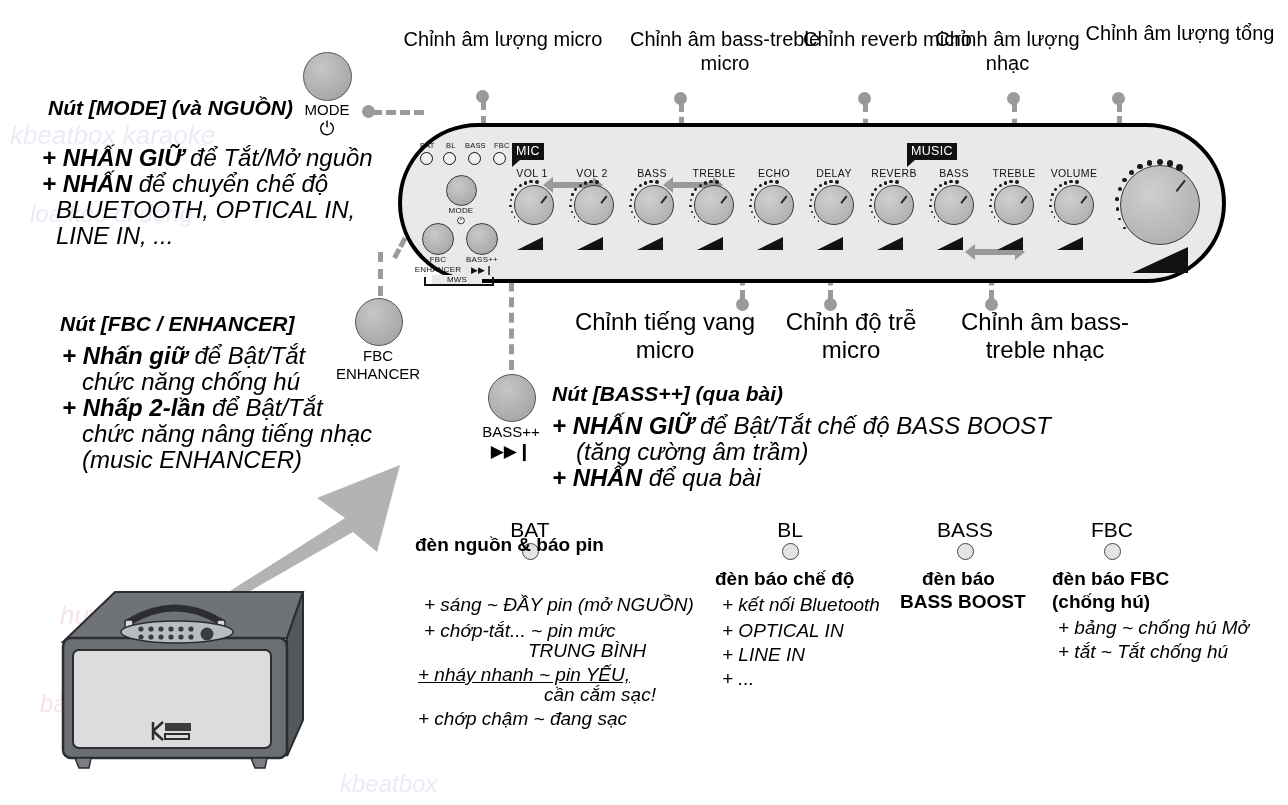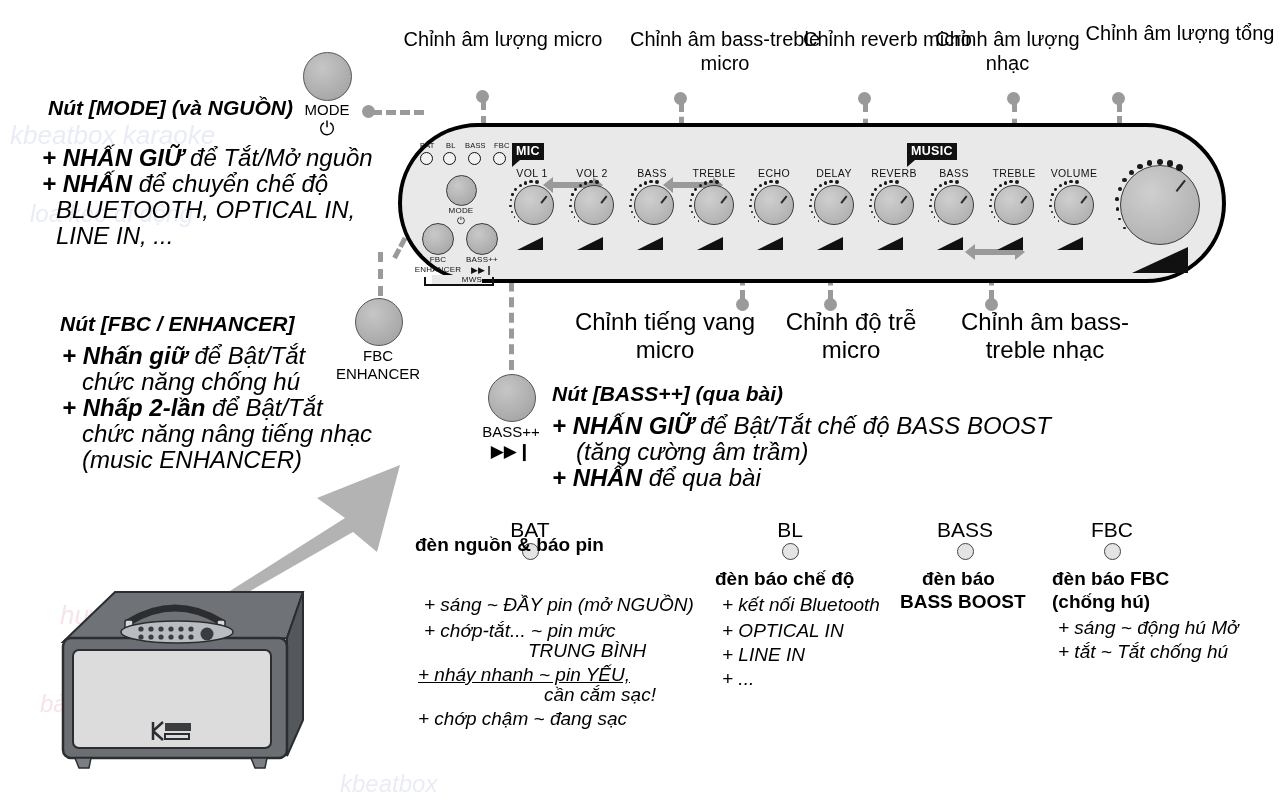--- a/index.html
+++ b/index.html
@@ -37,21 +37,21 @@
   }
   .knob .pointer{
     position:absolute;width:2px;height:9px;background:#2a2a2a;
     left:50%;top:6px;transform-origin:50% 13px;transform:rotate(38deg);
   }
   .ticks{position:absolute;}
   .ticks i{position:absolute;width:3px;height:3px;border-radius:50%;background:#1a1a1a;display:block;}
   .klabel{position:absolute;font-size:10.5px;letter-spacing:.4px;text-align:center;color:#111;white-space:nowrap;}
   .wedge{position:absolute;width:26px;height:13px;background:#111;
          clip-path:polygon(0% 100%,100% 0%,100% 100%);}
-  .tagbox{position:absolute;background:#111;color:#fff;font-size:12.5px;font-weight:bold;
+  .tagbox{position:absolute;background:#111;color:#fff;font-size:12.5px;font-weight:normal;
           padding:1px 4px 2px 4px;letter-spacing:.3px;}
   .tagbox:after{content:"";position:absolute;left:0;bottom:-7px;border-left:8px solid #111;
                 border-bottom:7px solid transparent;}
   .led{position:absolute;width:11px;height:11px;border-radius:50%;border:1.6px solid #111;background:#f2f2f2;}
   .ledlbl{position:absolute;font-size:7.5px;letter-spacing:.2px;white-space:nowrap;color:#111;}
   .pbtn{position:absolute;border-radius:50%;
         background:radial-gradient(circle at 38% 34%,#c9c9c9,#ababab 72%,#9e9e9e);
         border:1.4px solid #3a3a3a;}
   .pbtnlbl{position:absolute;font-size:8px;text-align:center;white-space:nowrap;color:#111;letter-spacing:.2px;}
 
@@ -200,21 +200,21 @@
 
   <div class="pbtn" style="left:20px;top:96px;width:30px;height:30px;"></div>
   <div class="pbtnlbl" style="left:11px;top:128px;width:50px;">FBC</div>
   <div class="pbtnlbl" style="left:2px;top:138px;width:68px;">ENHANCER</div>
 
   <div class="pbtn" style="left:64px;top:96px;width:30px;height:30px;"></div>
   <div class="pbtnlbl" style="left:55px;top:128px;width:50px;">BASS++</div>
   <div class="pbtnlbl" style="left:55px;top:138px;width:50px;font-size:9px;font-weight:bold;">▶▶❙</div>
 
   <div class="abs" style="left:22px;top:150px;width:66px;height:7px;border-left:2px solid #111;border-right:2px solid #111;border-bottom:2px solid #111;"></div>
-  <div class="pbtnlbl" style="left:30px;top:148px;width:50px;font-size:8px;background:#e9e9e9;text-align:right;">MWS</div>
+  <div class="pbtnlbl" style="left:30px;top:148px;width:50px;font-size:8px;background:#e9e9e9;">MWS</div>
 
   <div class="tagbox" style="left:110px;top:16px;">MIC</div>
 
   <div class="tagbox" style="left:505px;top:16px;">MUSIC</div>
 
   <div class="klabel" style="left:104px;top:40px;width:52px;">VOL 1</div>
   <div class="klabel" style="left:164px;top:40px;width:52px;">VOL 2</div>
   <div class="klabel" style="left:224px;top:40px;width:52px;">BASS</div>
   <div class="klabel" style="left:284px;top:40px;width:56px;">TREBLE</div>
   <div class="klabel" style="left:346px;top:40px;width:52px;">ECHO</div>
@@ -441,21 +441,21 @@
 
 <div class="legttl" style="left:905px;top:518px;width:120px;">BASS</div>
 <div class="legled" style="left:957px;top:543px;"></div>
 <div class="abs bd" style="left:922px;top:568px;font-size:19px;">đèn báo</div>
 <div class="abs bd" style="left:900px;top:591px;font-size:19px;">BASS BOOST</div>
 
 <div class="legttl" style="left:1052px;top:518px;width:120px;">FBC</div>
 <div class="legled" style="left:1104px;top:543px;"></div>
 <div class="abs bd" style="left:1052px;top:568px;font-size:19px;">đèn báo FBC</div>
 <div class="abs bd" style="left:1052px;top:591px;font-size:19px;">(chống hú)</div>
-<div class="abs it" style="left:1058px;top:617px;font-size:19px;">+ sáng ~ động hú Mở</div>
+<div class="abs it" style="left:1058px;top:617px;font-size:19px;">+ bảng ~ chống hú Mở</div>
 <div class="abs it" style="left:1058px;top:641px;font-size:19px;">+ tắt ~ Tắt chống hú</div>
 
 <svg class="abs" style="left:195px;top:460px;" width="210" height="150" viewBox="0 0 210 150">
   <path d="M8,148 L150,58 L122,38 L205,5 L182,92 L158,72 L22,150 Z" fill="#b3b3b3"></path>
 </svg>
 
 <svg id="spk" viewBox="0 0 280 195">
 
   <polygon points="8,62 60,12 248,12 232,58" fill="#6f7276" stroke="#2b2d30" stroke-width="2"></polygon>
 

